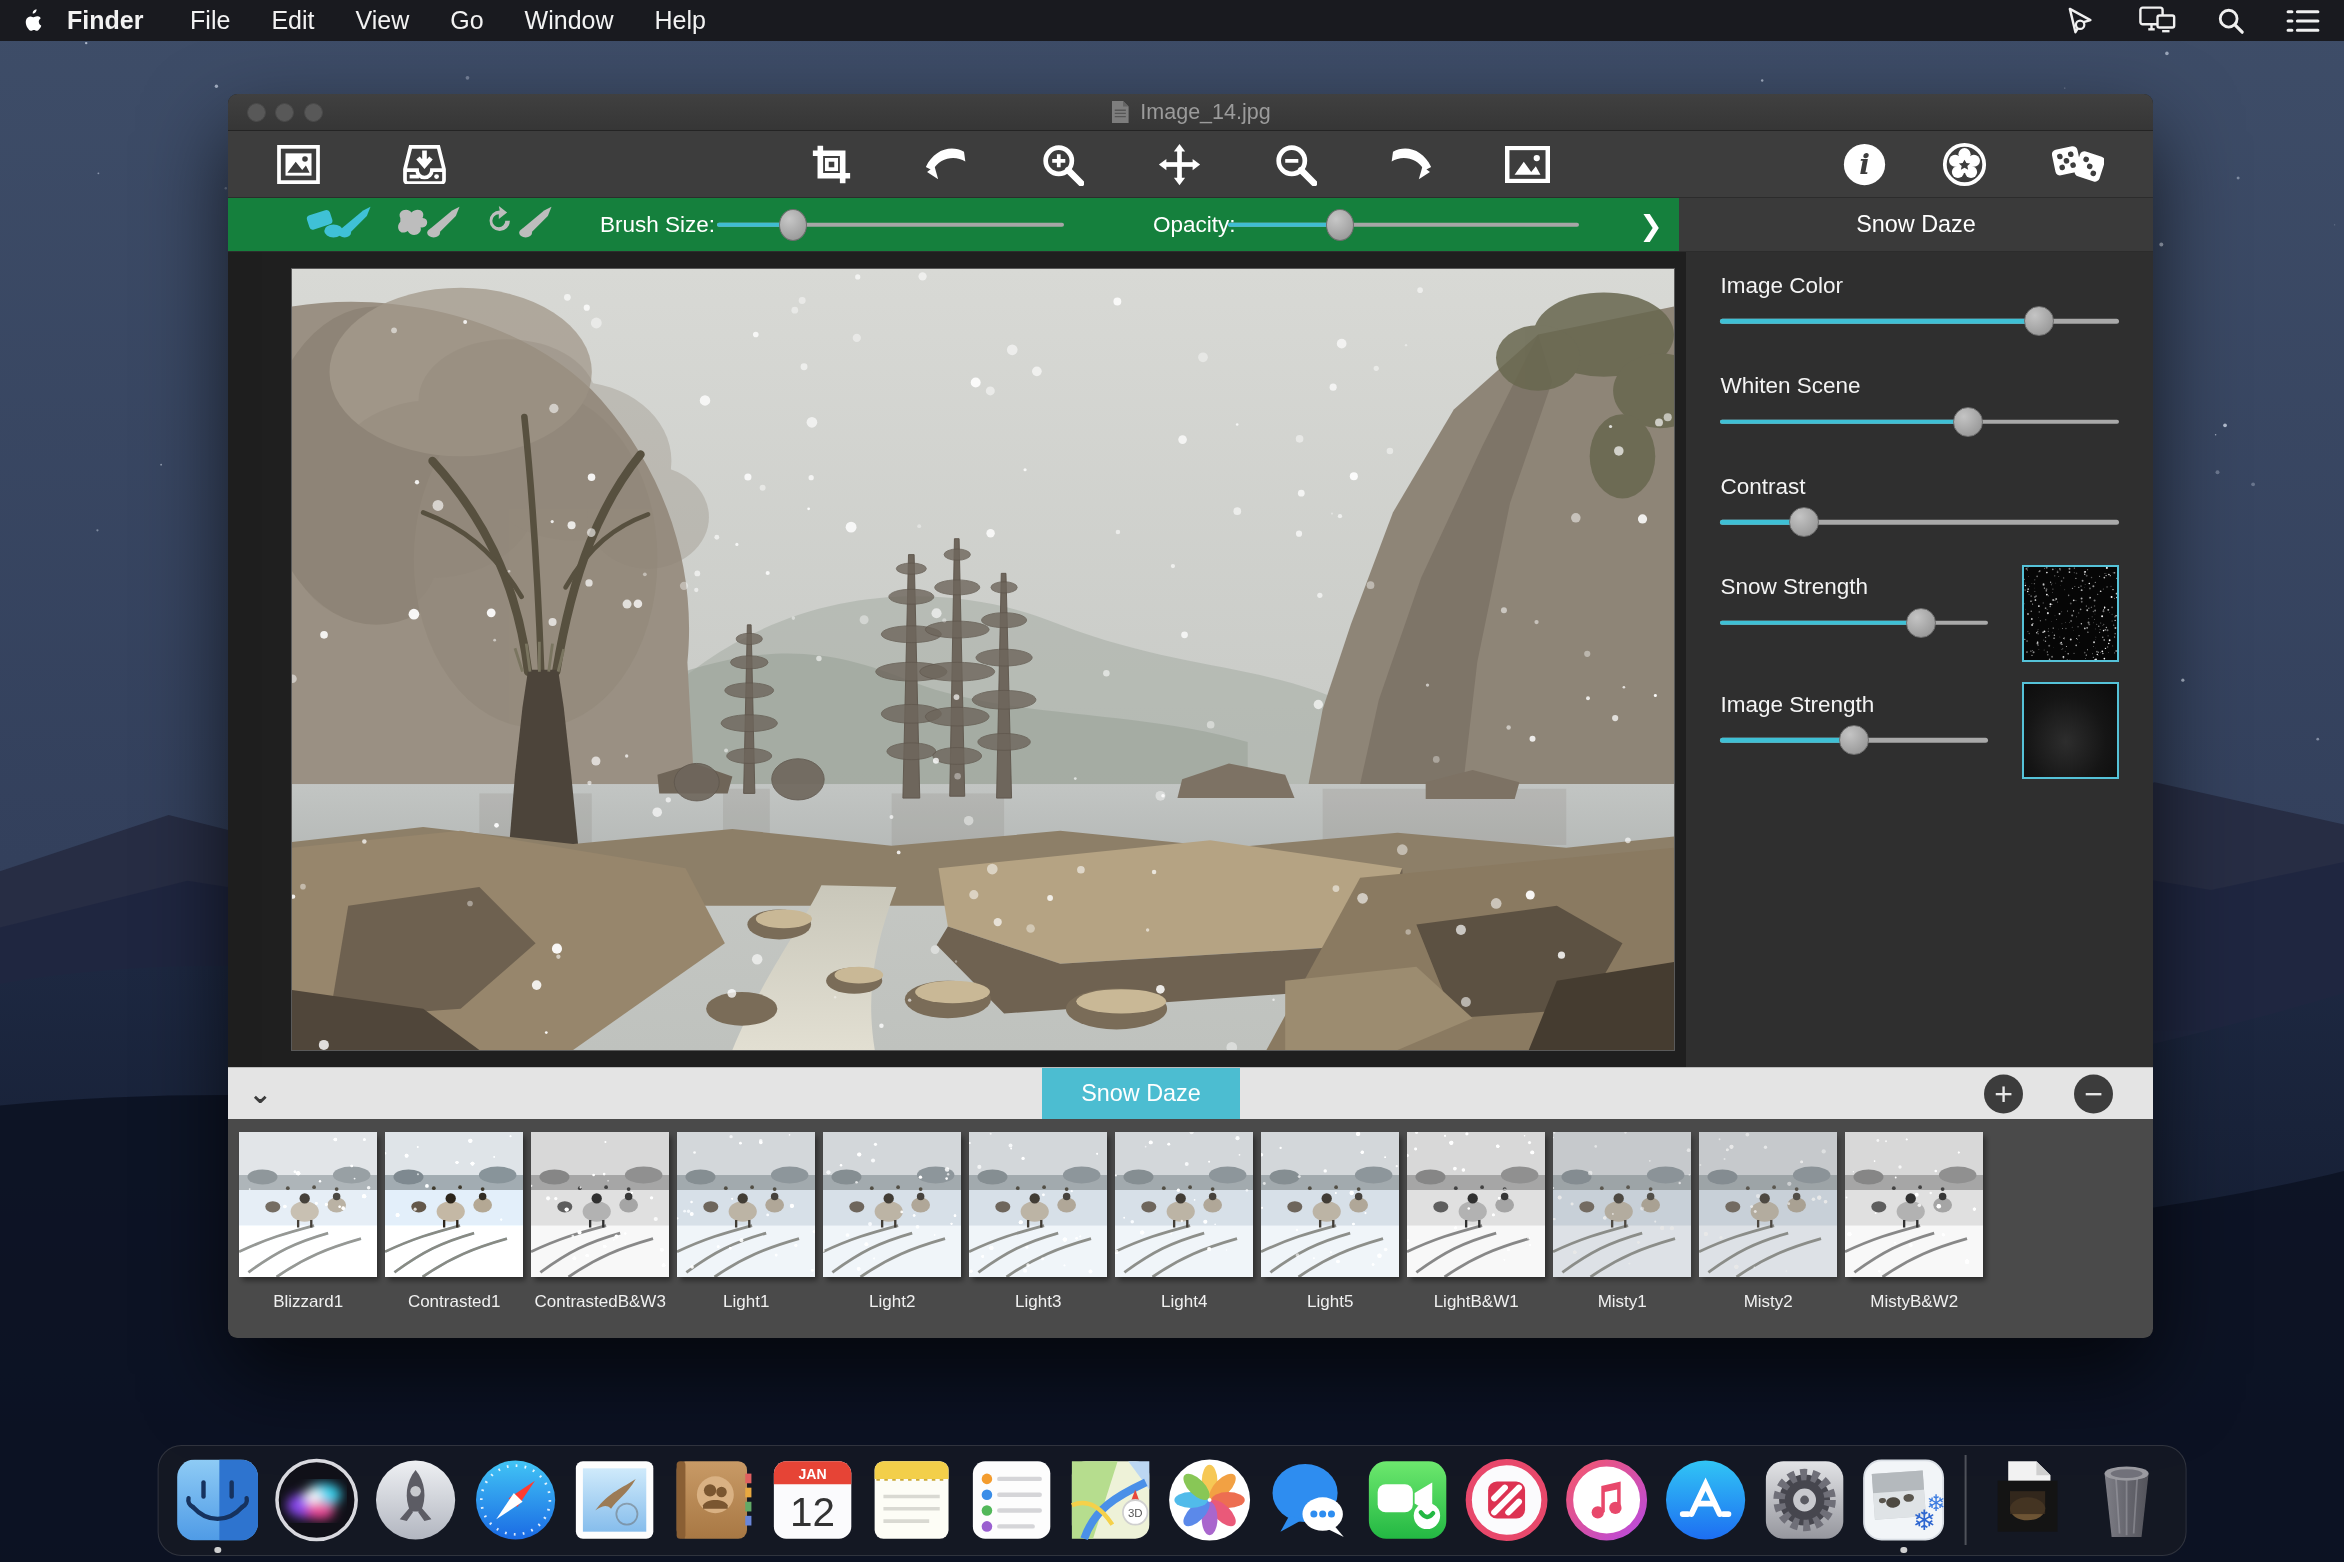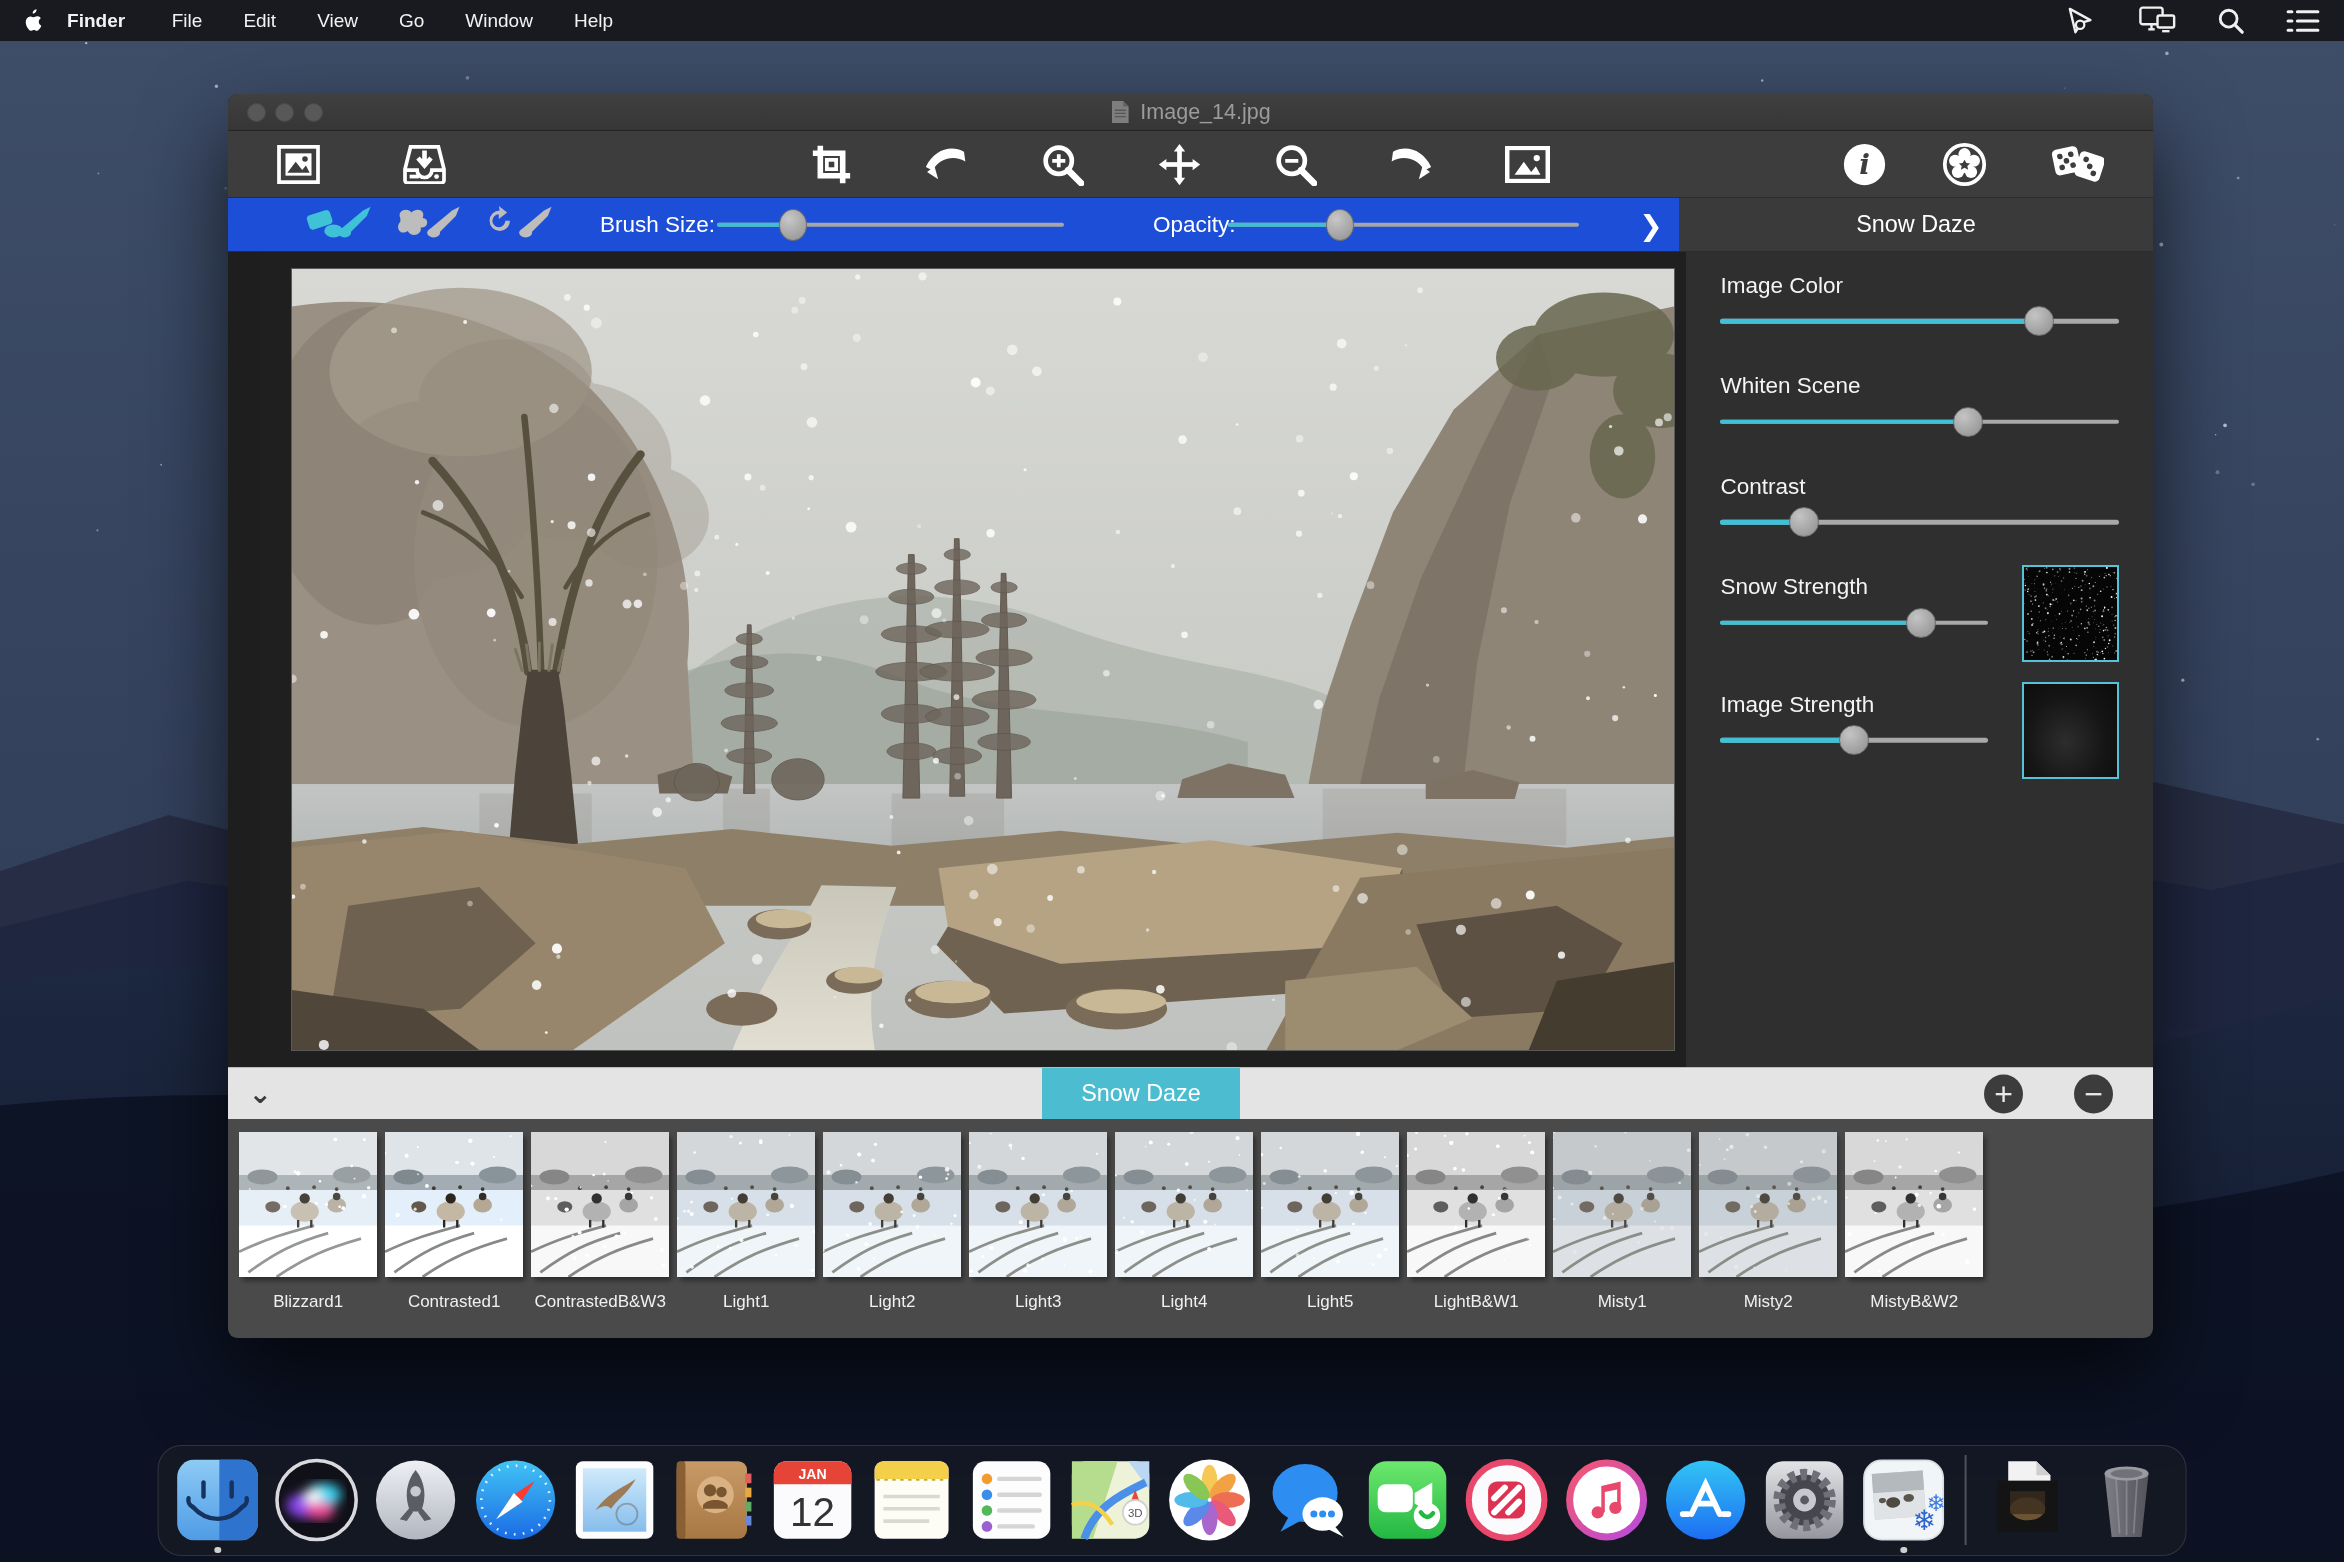--- a/index.html
+++ b/index.html
@@ -6,21 +6,21 @@
   html,body { width:2344px; height:1563px; overflow:hidden; background:#10182c;
     font-family:"Liberation Sans","DejaVu Sans",sans-serif; }
   #screen { position:relative; width:2344px; height:1563px; }
 
   
   #desktop { position:absolute; inset:0; }
 
   
   #menubar { position:absolute; left:0; top:0; width:100%; height:41px;
     background:rgba(24,25,29,.97); display:flex; align-items:center;
-    color:#f2f2f2; font-size:19px; z-index:50; }
+    color:#f2f2f2; font-size:25px; z-index:50; }
   #menubar .apple { margin:0 24px 0 20.6px; display:flex; align-items:center; }
   #menu-items { display:flex; gap:41px; }
   .menu-item { cursor:default; }
   .menu-item.app { font-weight:bold; margin-right:5.6px; }
   #menubar-right { margin-left:auto; display:flex; align-items:center; gap:41px; padding-right:24px; }
   #menubar-right svg { display:block; }
 
   
   #window { position:absolute; left:228px; top:94px; width:1925px; height:1244px;
     border-radius:9.4px; overflow:hidden; box-shadow:0 37px 84px rgba(0,0,0,.65);
@@ -32,21 +32,21 @@
   .traffic span { width:19px; height:19px; border-radius:50%; background:#585858; border:0.9px solid #4a4a4a; }
   #window-title { margin:0 auto; display:flex; align-items:center; gap:9.4px;
     color:#9b9b9b; font-size:21.5px; }
   #window-title svg{ opacity:.8 }
 
   #toolbar { height:67px; background:#3d3d3d; position:relative; border-bottom:0.9px solid #2c2c2c; }
   .tool { position:absolute; top:50%; transform:translate(-50%,-50%); width:52px; height:52px;
     display:flex; align-items:center; justify-content:center; cursor:pointer; }
   .tool svg { display:block; }
 
-  #subtoolbar { height:54px; background:#1d4ed8; display:flex; align-items:stretch; border-bottom:0.9px solid #2c2c2c; }
+  #subtoolbar { height:54px; background:#15803d; display:flex; align-items:stretch; border-bottom:0.9px solid #2c2c2c; }
   #subtool-left { width:1451px; position:relative; display:flex; align-items:center; }
   .brush-btn { position:absolute; top:50%; transform:translate(-50%,-50%); cursor:pointer; }
   .sub-label { position:absolute; color:#fff; font-size:22.5px; transform:translateY(-50%); top:50%; }
   .hslider { position:absolute; top:50%; transform:translateY(-50%); height:28px; }
   .hslider .track { position:absolute; top:50%; transform:translateY(-50%); width:100%; height:4.7px;
     background:#a6a6a6; border-radius:2.8px; }
   .hslider .fill { position:absolute; left:0; top:0; height:100%; background:#3fbdd2; border-radius:2.8px; }
   .hslider .thumb { position:absolute; top:50%; transform:translate(-50%,-50%); width:28px; height:32px;
     border-radius:50%; background:radial-gradient(circle at 35% 30%, #c7c7c7, #909090);
     border:0.9px solid #6f6f6f; cursor:pointer; }

